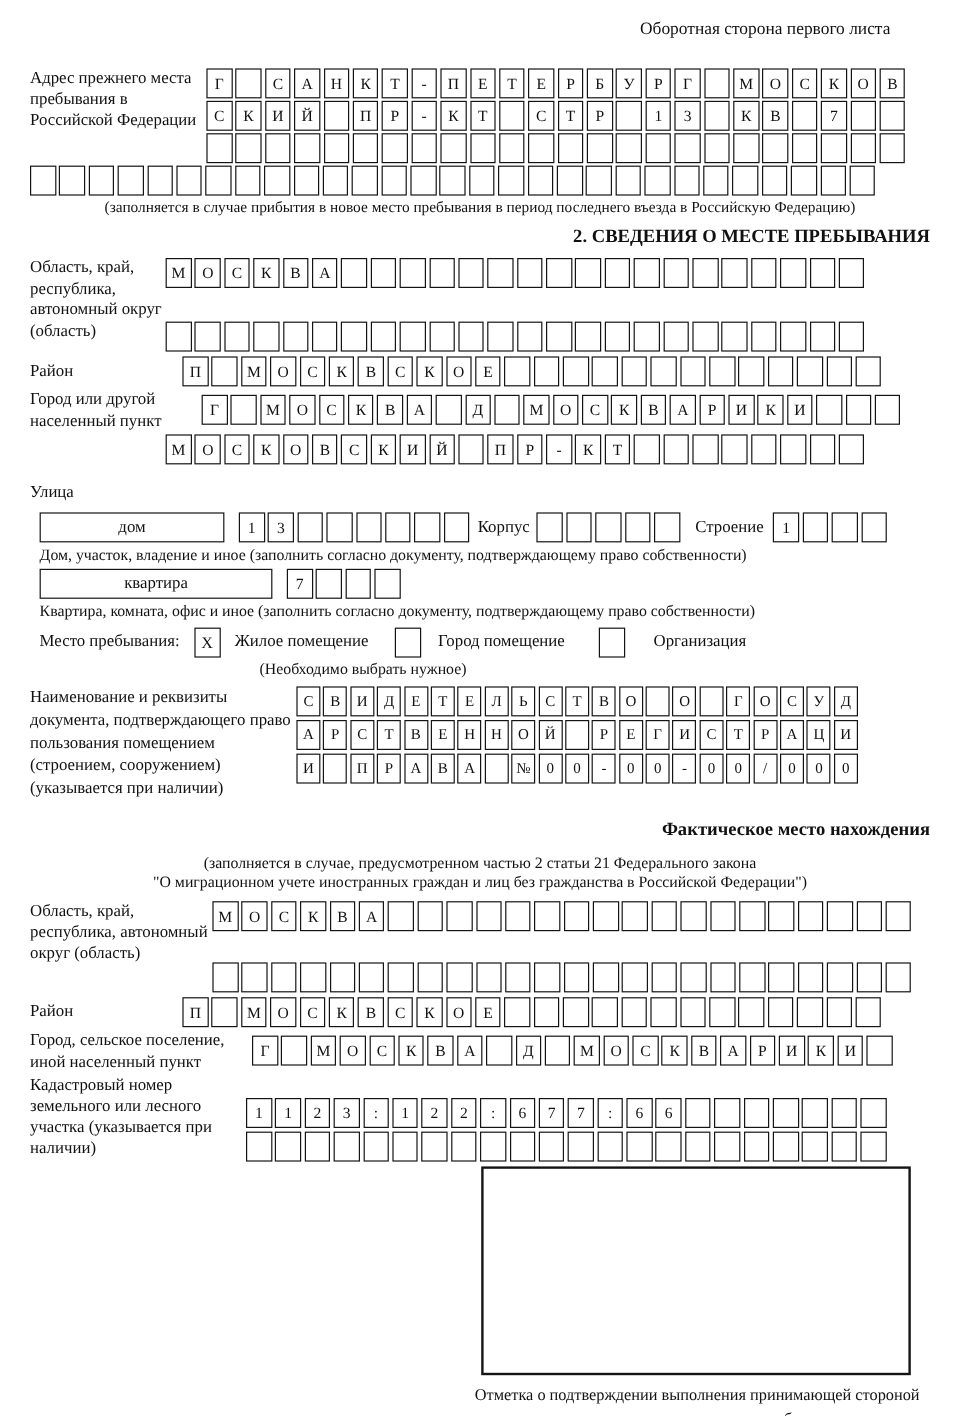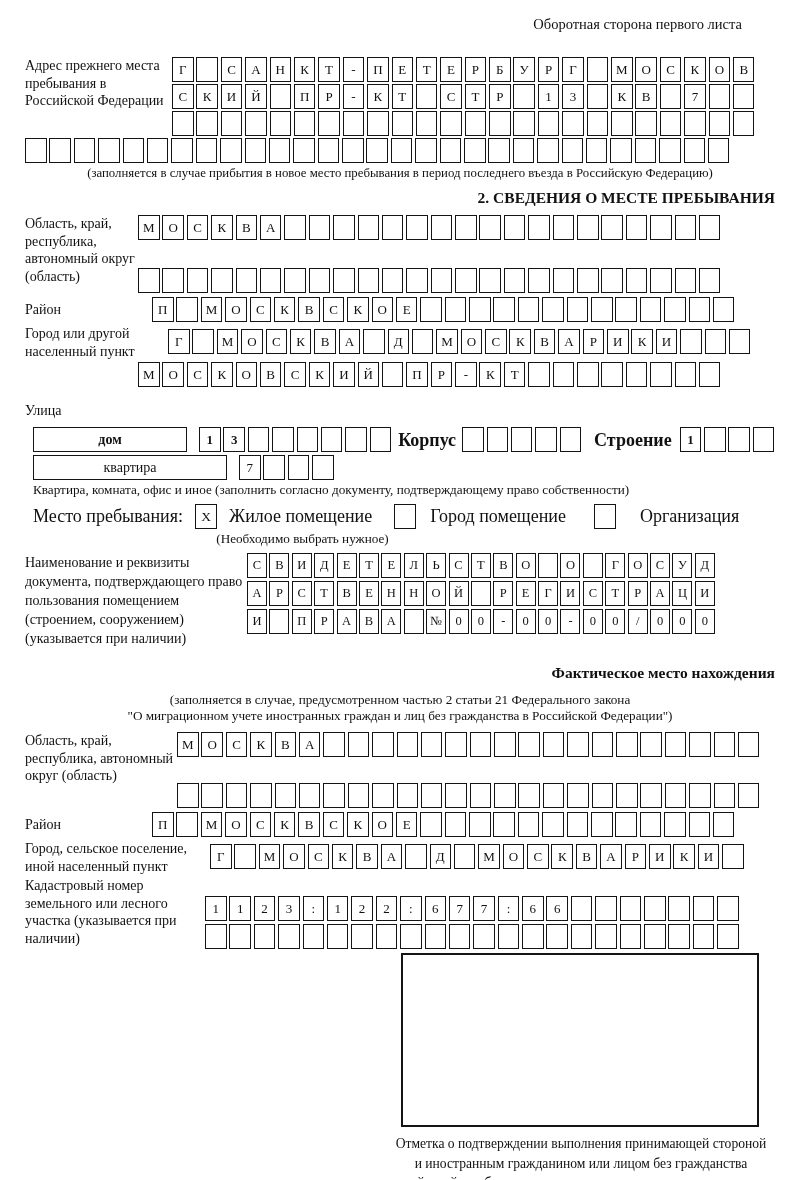--- a/index.html
+++ b/index.html
@@ -11,21 +11,21 @@
   .cells{display:flex;flex-wrap:nowrap;}
   .cells-col{display:flex;flex-direction:column;gap:2px;}
   .cell{flex:none;box-sizing:content-box;width:19.5px;height:23px;border:1.55px solid #141414;
         margin-right:2.9px;text-align:center;font-size:13px;line-height:23px;background:#fff;}
   .cells-sm .cell{width:18px;margin-right:2.4px;font-size:12.5px;}
   .note{font-size:12.8px;line-height:16px;}
   .note-center{text-align:center;}
   .sect-title{text-align:right;font-weight:bold;font-size:15.5px;margin:8px 25px 8px 0;}
   .wide-box{box-sizing:content-box;border:1.55px solid #141414;height:23px;line-height:23px;
             text-align:center;font-size:14px;flex:none;}
-  .inline-lbl{font-size:18px;line-height:26px;flex:none;}
+  .inline-lbl{font-size:14px;line-height:26px;flex:none;}
   .checkbox{flex:none;box-sizing:content-box;width:20px;height:23px;border:1.55px solid #141414;
             text-align:center;line-height:23px;font-size:13.5px;}
   .stamp-wrap{margin-left:370px;width:372px;}
   .stamp-box{box-sizing:border-box;width:358px;height:174px;border:2px solid #141414;margin-left:6px;}
   .stamp-note{margin-top:7px;text-align:center;font-size:13.6px;line-height:19.5px;}
   .mb2{margin-bottom:2px;} .mb4{margin-bottom:4px;}
 </style>
 </head>
 <body>
 
@@ -292,21 +292,21 @@
         <span class="cell"></span>
         <span class="cell"></span>
         <span class="cell"></span>
         <span class="cell"></span>
         <span class="cell"></span>
         <span class="cell"></span>
         <span class="cell"></span>
       </div>
   </div>
 
-  <div class="row mb2" style="margin-top:3px;font-weight:bold;">
+  <div class="row mb2" style="margin-top:3px;">
     <div class="wide-box" style="width:152px;margin-left:8px;">дом</div>
     <div class="cells" style="margin-left:12px;">
         <span class="cell">1</span>
         <span class="cell">3</span>
         <span class="cell"></span>
         <span class="cell"></span>
         <span class="cell"></span>
         <span class="cell"></span>
         <span class="cell"></span>
         <span class="cell"></span>
@@ -320,20 +320,21 @@
         <span class="cell"></span>
       </div>
     <div class="inline-lbl" style="margin:0 8px 0 10px;">Строение</div>
     <div class="cells">
         <span class="cell">1</span>
         <span class="cell"></span>
         <span class="cell"></span>
         <span class="cell"></span>
       </div>
   </div>
+  <div class="note" style="margin:1px 0 3px 8px;font-size:13.2px;">Дом, участок, владение и иное (заполнить согласно документу, подтверждающему право собственности)</div>
 
   <div class="row mb2">
     <div class="wide-box" style="width:192px;margin-left:8px;">квартира</div>
     <div class="cells" style="margin-left:12px;">
         <span class="cell">7</span>
         <span class="cell"></span>
         <span class="cell"></span>
         <span class="cell"></span>
       </div>
   </div>

